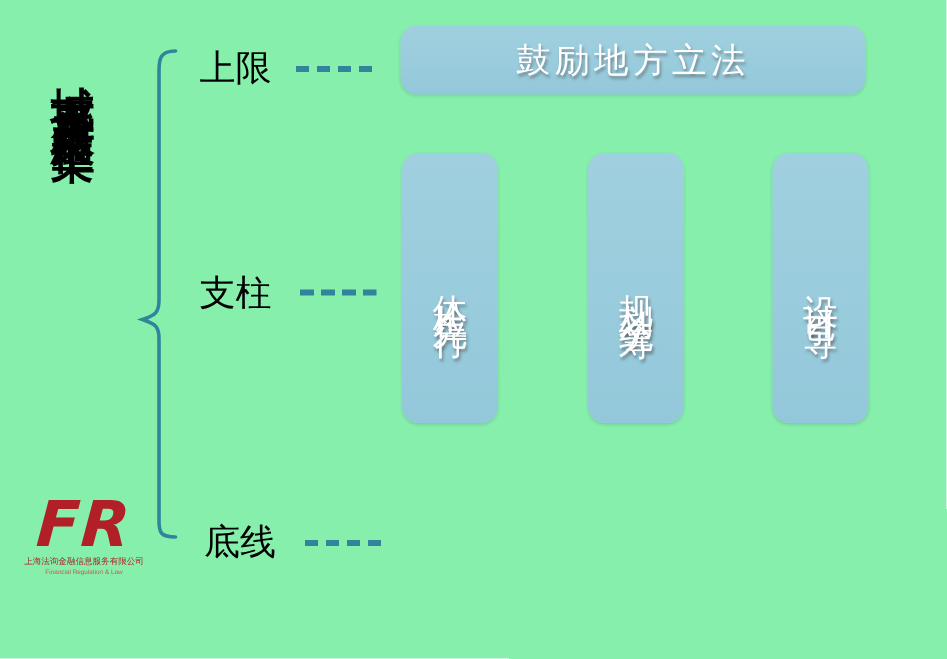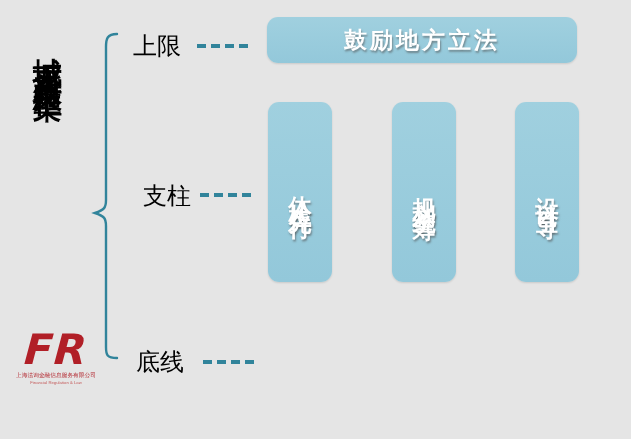--- a/index.html
+++ b/index.html
@@ -1,52 +1,52 @@
 <!DOCTYPE html>
 <html><head>
 <meta charset="utf-8">
 <style>
   html,body{margin:0;padding:0;background:#ffffff;}
   .stage{
-    position:relative;width:631px;height:439px;background:#e5e5e5;overflow:hidden;
+    position:relative;width:631px;height:439px;background:#86efac;overflow:hidden;
     font-family:"Liberation Sans","DejaVu Sans",sans-serif;
   }
   
   .main-title{
     position:absolute;left:33px;top:34px;
     writing-mode:vertical-rl;text-orientation:upright;
     font-size:29px;font-weight:bold;color:#000000;
     letter-spacing:5px;line-height:1;white-space:nowrap;
   }
   
   .brace{position:absolute;left:91px;top:32px;width:28px;height:328px;}
   .brace path{fill:none;stroke:#31849b;stroke-width:2.4;stroke-linecap:round;}
   
   .tier-label{
     position:absolute;color:#000000;font-size:24px;line-height:1;white-space:nowrap;
   }
   .tier-label.t0{left:133px;top:34px;}
-  .tier-label.t1{left:133px;top:184px;margin-left:10px;}
+  .tier-label.t1{left:133px;top:184px;}
   .tier-label.t2{left:136px;top:350px;}
   
   .dash{
     position:absolute;height:4px;width:51px;
     background:repeating-linear-gradient(90deg,#31849b 0 9px,transparent 9px 14px);
   }
   .dash.d0{left:197px;top:44px;}
   .dash.d1{left:200px;top:193px;}
   .dash.d2{left:203px;top:360px;}
   
   .bluebox{
     position:absolute;background:linear-gradient(180deg,#a0d0df 0%,#93c8da 100%);
     border-radius:11px;display:flex;align-items:center;justify-content:center;
     box-shadow:0 1px 2px rgba(0,0,0,0.12);
   }
   .bluebox .bb-text{
-    color:#ffffff;font-weight:bold;font-size:23px;
+    color:#ffffff;font-weight:normal;font-size:23px;
     text-shadow:1px 2px 2px rgba(80,80,80,0.55);
     letter-spacing:3px;line-height:1;white-space:nowrap;
   }
   .box-top{left:267px;top:17px;width:310px;height:46px;}
   .box-bottom{left:267px;top:333px;width:310px;height:53px;}
   .pillar{top:102px;height:180px;width:64px;}
   .pillar.p0{left:268px;}
   .pillar.p1{left:392px;}
   .pillar.p2{left:515px;}
   .pillar .bb-text{

